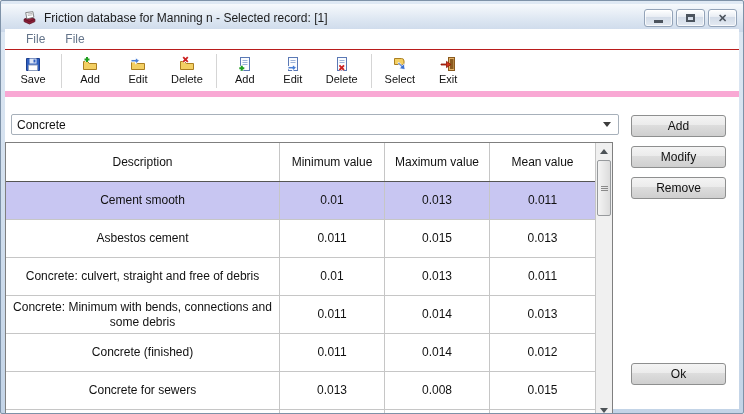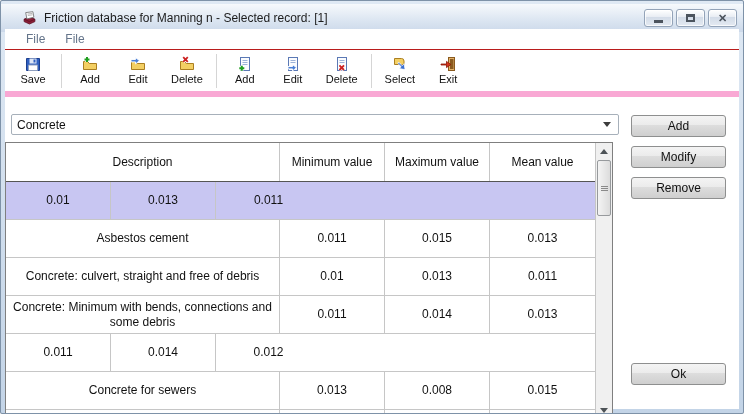--- a/index.html
+++ b/index.html
@@ -249,20 +249,21 @@
       <div class="grid">
         <div class="grid-inner">
           <div class="thead">
             <div class="thcell c0">Description</div>
             <div class="thcell c1">Minimum value</div>
             <div class="thcell c2">Maximum value</div>
             <div class="thcell c3">Mean value</div>
           </div>
           <div id="table-body">
               <div class="trow selected">
+                <div class="tcell c0">Cement smooth</div>
                 <div class="tcell c1">0.01</div>
                 <div class="tcell c2">0.013</div>
                 <div class="tcell c3">0.011</div>
               </div>
               <div class="trow">
                 <div class="tcell c0">Asbestos cement</div>
                 <div class="tcell c1">0.011</div>
                 <div class="tcell c2">0.015</div>
                 <div class="tcell c3">0.013</div>
               </div>
@@ -272,20 +273,21 @@
                 <div class="tcell c2">0.013</div>
                 <div class="tcell c3">0.011</div>
               </div>
               <div class="trow">
                 <div class="tcell c0">Concrete: Minimum with bends, connections and some debris</div>
                 <div class="tcell c1">0.011</div>
                 <div class="tcell c2">0.014</div>
                 <div class="tcell c3">0.013</div>
               </div>
               <div class="trow">
+                <div class="tcell c0">Concrete (finished)</div>
                 <div class="tcell c1">0.011</div>
                 <div class="tcell c2">0.014</div>
                 <div class="tcell c3">0.012</div>
               </div>
               <div class="trow">
                 <div class="tcell c0">Concrete for sewers</div>
                 <div class="tcell c1">0.013</div>
                 <div class="tcell c2">0.008</div>
                 <div class="tcell c3">0.015</div>
               </div>

